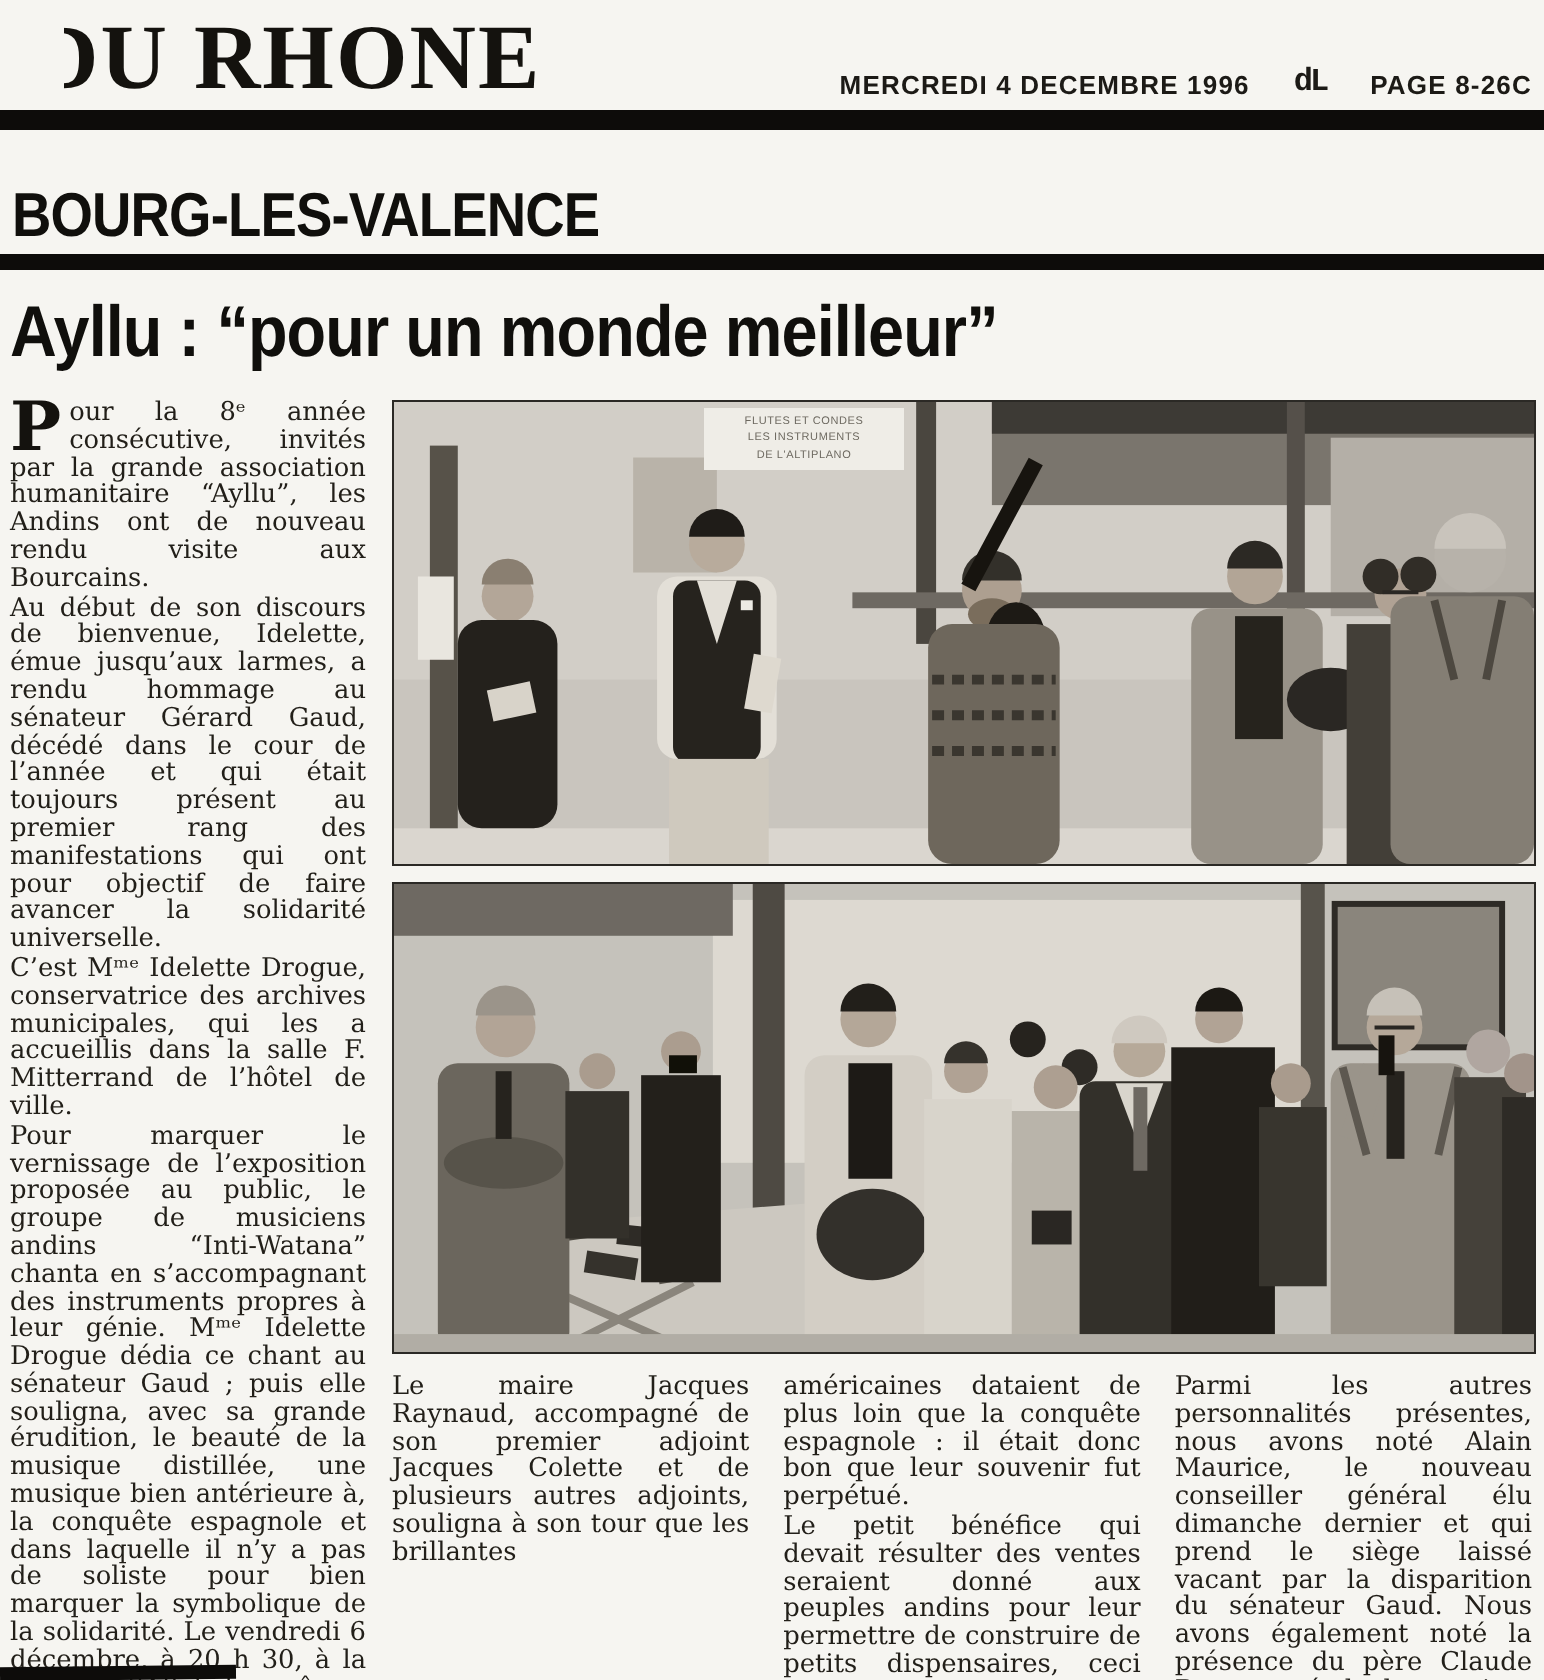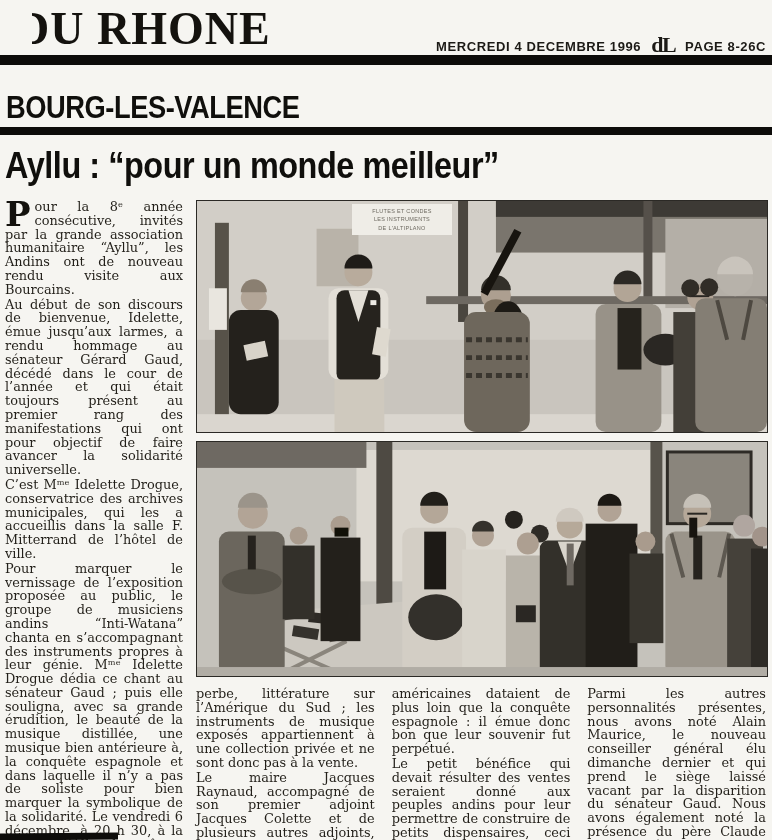--- a/index.html
+++ b/index.html
@@ -5,24 +5,24 @@
   html,body{margin:0;padding:0;background:#e8e6e1;}
   .page{
     position:relative;width:772px;height:840px;margin:0 auto;
     background:#f6f5f1;overflow:hidden;color:#1d1a15;
     font-family:"DejaVu Serif","DejaVu Sans",serif;
   }
   
   .masthead-clip{position:absolute;top:2px;left:0;width:360px;height:54px;overflow:hidden;margin-left:32px;}
   .masthead{display:inline-block;margin-left:-16px;font-family:"Liberation Serif","DejaVu Serif",serif;
     font-weight:700;font-size:46px;letter-spacing:1px;color:#14120e;white-space:nowrap;}
-  .dateline{position:absolute;top:33px;right:6px;display:flex;align-items:center;gap:10px;
+  .dateline{position:absolute;top:33px;right:6px;display:flex;align-items:center;gap:22px;
     font-family:"Liberation Sans","DejaVu Sans",sans-serif;font-weight:700;font-size:13px;
     letter-spacing:.6px;color:#1c1a16;}
-  .dl-logo{font-family:Liberation Serif, serif;font-weight:900;font-size:22px;
+  .dl-logo{font-family:Liberation Mono, monospace;font-weight:900;font-size:16px;
     letter-spacing:-1.5px;position:relative;top:-1px;}
   .rule1{position:absolute;top:55px;left:0;width:772px;height:10px;background:#0d0c0a;}
   
   .section-title{position:absolute;top:90px;left:6px;font-family:"Liberation Sans","DejaVu Sans",sans-serif;
     font-weight:800;font-size:31px;letter-spacing:-.5px;color:#100f0c;
     transform:scaleX(.88);transform-origin:left center;white-space:nowrap;}
   .rule2{position:absolute;top:127px;left:0;width:772px;height:8px;background:#0d0c0a;}
   
   .headline{position:absolute;top:145px;left:5px;font-family:"Liberation Sans","DejaVu Sans",sans-serif;
     font-weight:800;font-size:36px;letter-spacing:-.5px;color:#100f0c;
@@ -213,25 +213,24 @@
           <circle cx="549" cy="84" r="11" fill="#b0a6a0"></circle>
           <rect x="532" y="97" width="36" height="138" fill="#45413a"></rect>
           <circle cx="567" cy="95" r="10" fill="#a2948a"></circle>
           <rect x="556" y="107" width="16" height="128" fill="#2e2b26"></rect>
           <rect x="0" y="226" width="572" height="9" fill="#b1ada5"></rect>
         </svg>
       </div>
 
       <div class="bottom-cols bodytext">
         <div>
-          <p>perbe, littérature sur l’Amérique du Sud ; les instruments de musique exposés appartiennent à une collection privée et ne sont donc pas à la vente.</p>
           <p><span>Le maire Jacques Raynaud, accompagné de son premier adjoint Jacques Colette et de plusieurs autres adjoints, souligna à son tour que les brillantes </span></p>
         </div>
         <div>
-          <p>américaines dataient de plus loin que la conquête espagnole : il émue donc bon que leur souvenir fut perpétué.</p>
+          <p>américaines dataient de plus loin que la conquête espagnole : il était donc bon que leur souvenir fut perpétué.</p>
           <p><span>Le petit bénéfice qui devait résulter des ventes seraient donné aux peuples andins pour leur permettre de construire de petits dispensaires, ceci </span><span class="boldtail">“pour que le monde soit meilleur”...</span></p>
         </div>
         <div>
           <p><span>Parmi les autres personnalités présentes, nous avons noté Alain Maurice, le nouveau conseiller général élu dimanche dernier et qui prend le siège laissé vacant par la disparition du sénateur Gaud. Nous avons également noté la présence du père Claude Brun, curé de la paroisse qui est un grand ami des peuples sud-</span></p>
         </div>
       </div>
 
     </div>
   </div>
 

